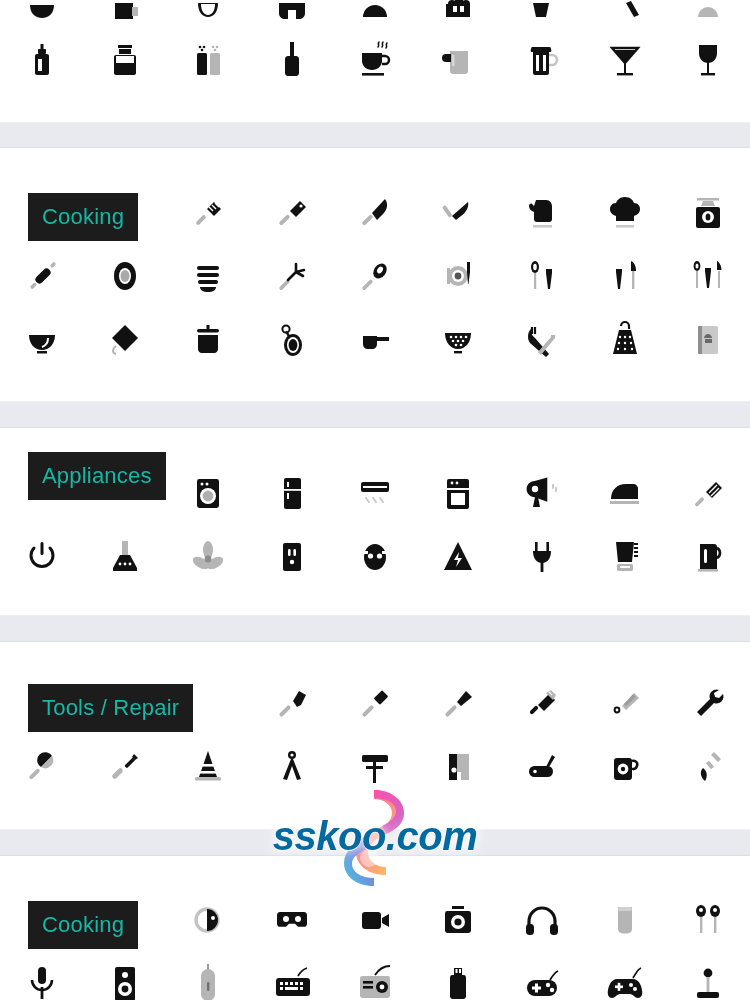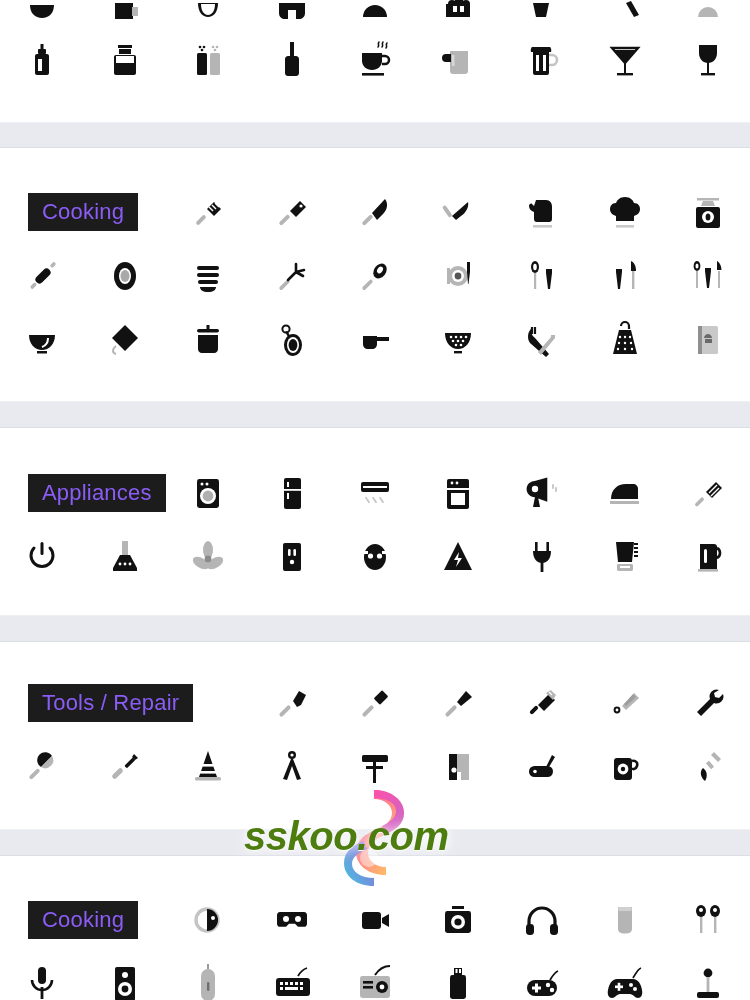--- a/index.html
+++ b/index.html
@@ -41,24 +41,24 @@
     display: flex;
     align-items: center;
     justify-content: center;
   }
   .cell svg { display: block; overflow: visible; }
 
   
   .chip {
     position: absolute;
     background: #1c1c1c;
-    color: #8b5cf6;
+    color: #14b8a6;
     display: flex;
     align-items: center;
-    height: 38px;
+    height: 48px;
     padding: 0 14px;
     font-size: 22px;
     font-weight: 400;
     letter-spacing: .2px;
     white-space: nowrap;
     line-height: 1;
     font-family: "Liberation Sans", sans-serif;
   }
 
   
@@ -75,27 +75,27 @@
   #wm-logo {
     position: absolute;
     left: 78px; top: 0px;
     width: 72px; height: 104px;
     opacity: .92;
   }
   #wm-text {
     position: absolute;
     left: -16px; top: 28px;
     width: 262px;
-    text-align: left;
+    text-align: center;
     font-size: 40px;
     font-weight: 700;
     font-style: italic;
     letter-spacing: -0.5px;
     font-family: "Liberation Sans", sans-serif;
-    color: #4d7c0f;
+    color: #0369a1;
     text-shadow: 0 0 10px rgba(255,255,255,.95), 0 0 20px rgba(255,255,255,.85),
                  0 1px 0 rgba(255,255,255,.9);
   }
 </style>
 </head>
 <body>
 
 <div id="sheet">
 
   <div class="band" style="top:122px;height:26px;"></div>
@@ -444,21 +444,21 @@
     <div class="cell">
       <svg width="44" height="44" viewBox="0 0 44 44">
         <rect x="12" y="8" width="20" height="28" rx="1.6" fill="#c9c9c9"></rect>
         <rect x="12" y="8" width="4" height="28" fill="#8f8f8f"></rect>
         <path d="M22 16c2 0 4 2 4 4h-8c0-2 2-4 4-4z" fill="#6a6a6a"></path>
         <rect x="19" y="21" width="7" height="4" fill="#6a6a6a"></rect>
       </svg>
     </div>
   </div>
 
-  <div class="chip" style="left:28px;top:474px;">
+  <div class="chip" style="left:28px;top:452px;">
     <span>Appliances</span>
   </div>
 
   <div class="row" style="top:462px;">
     <div class="cell"></div>
     <div class="cell"></div>
     <div class="cell">
       <svg width="44" height="44" viewBox="0 0 44 44">
         <rect x="11" y="8" width="22" height="29" rx="2.4" fill="#111"></rect>
         <circle cx="16" cy="13" r="1.5" fill="#fff"></circle>

